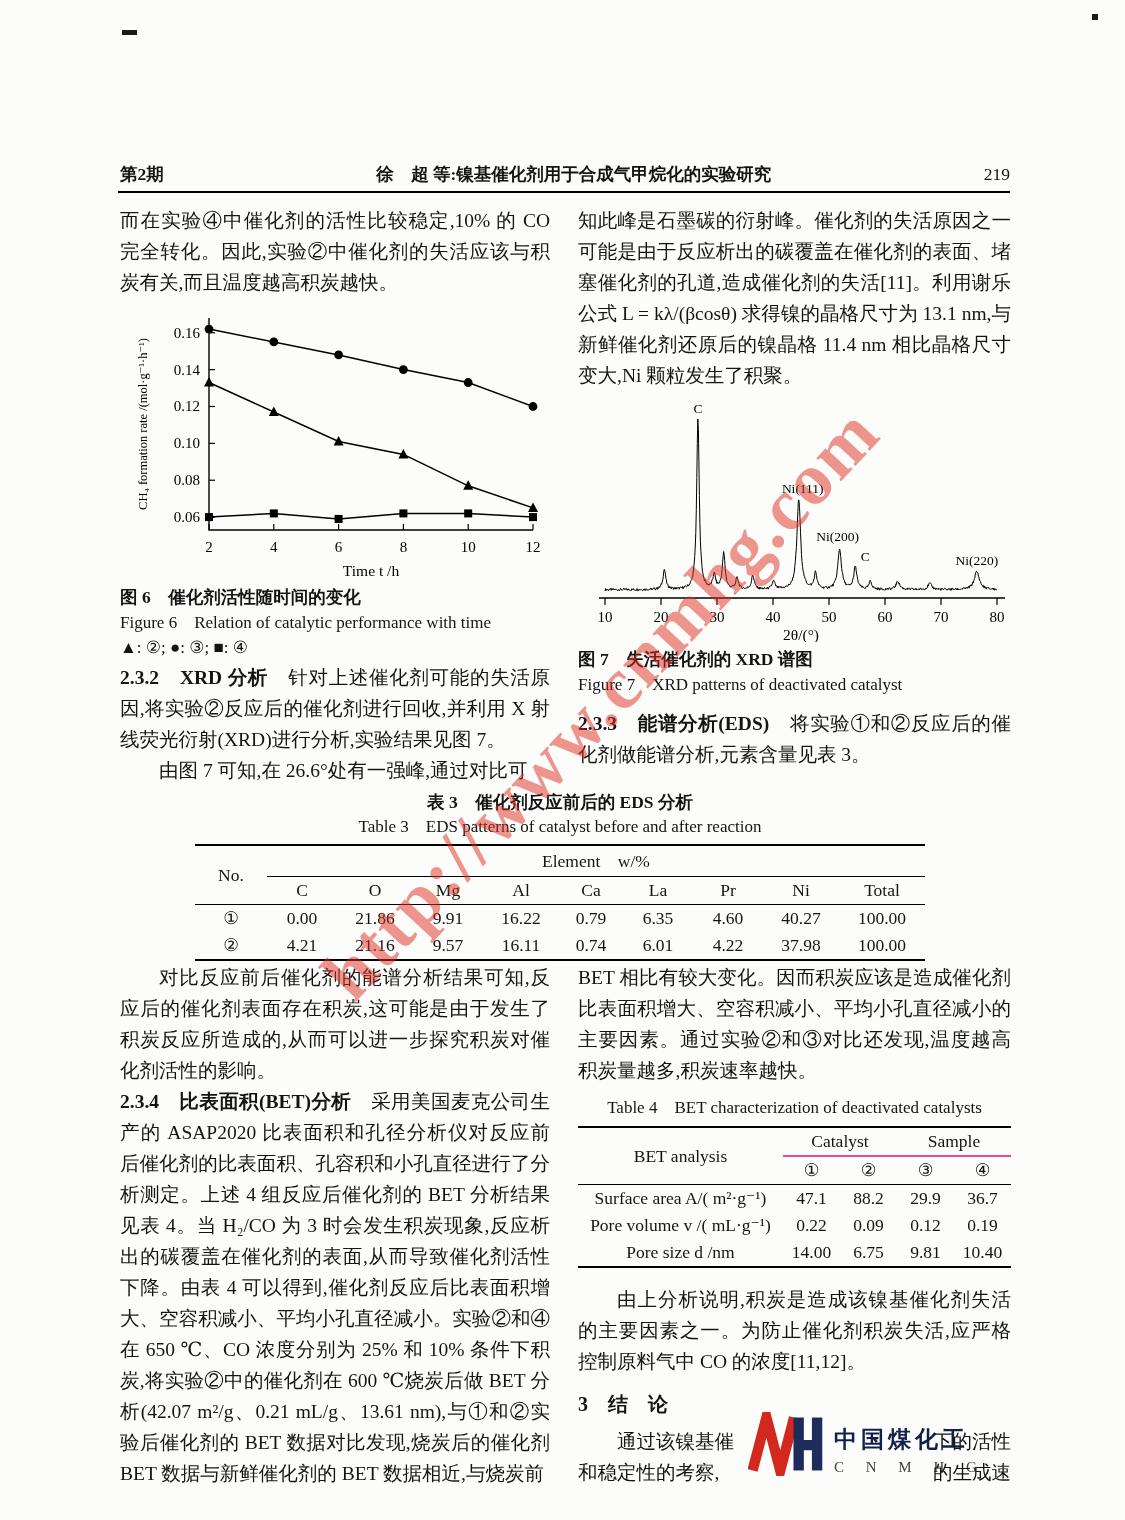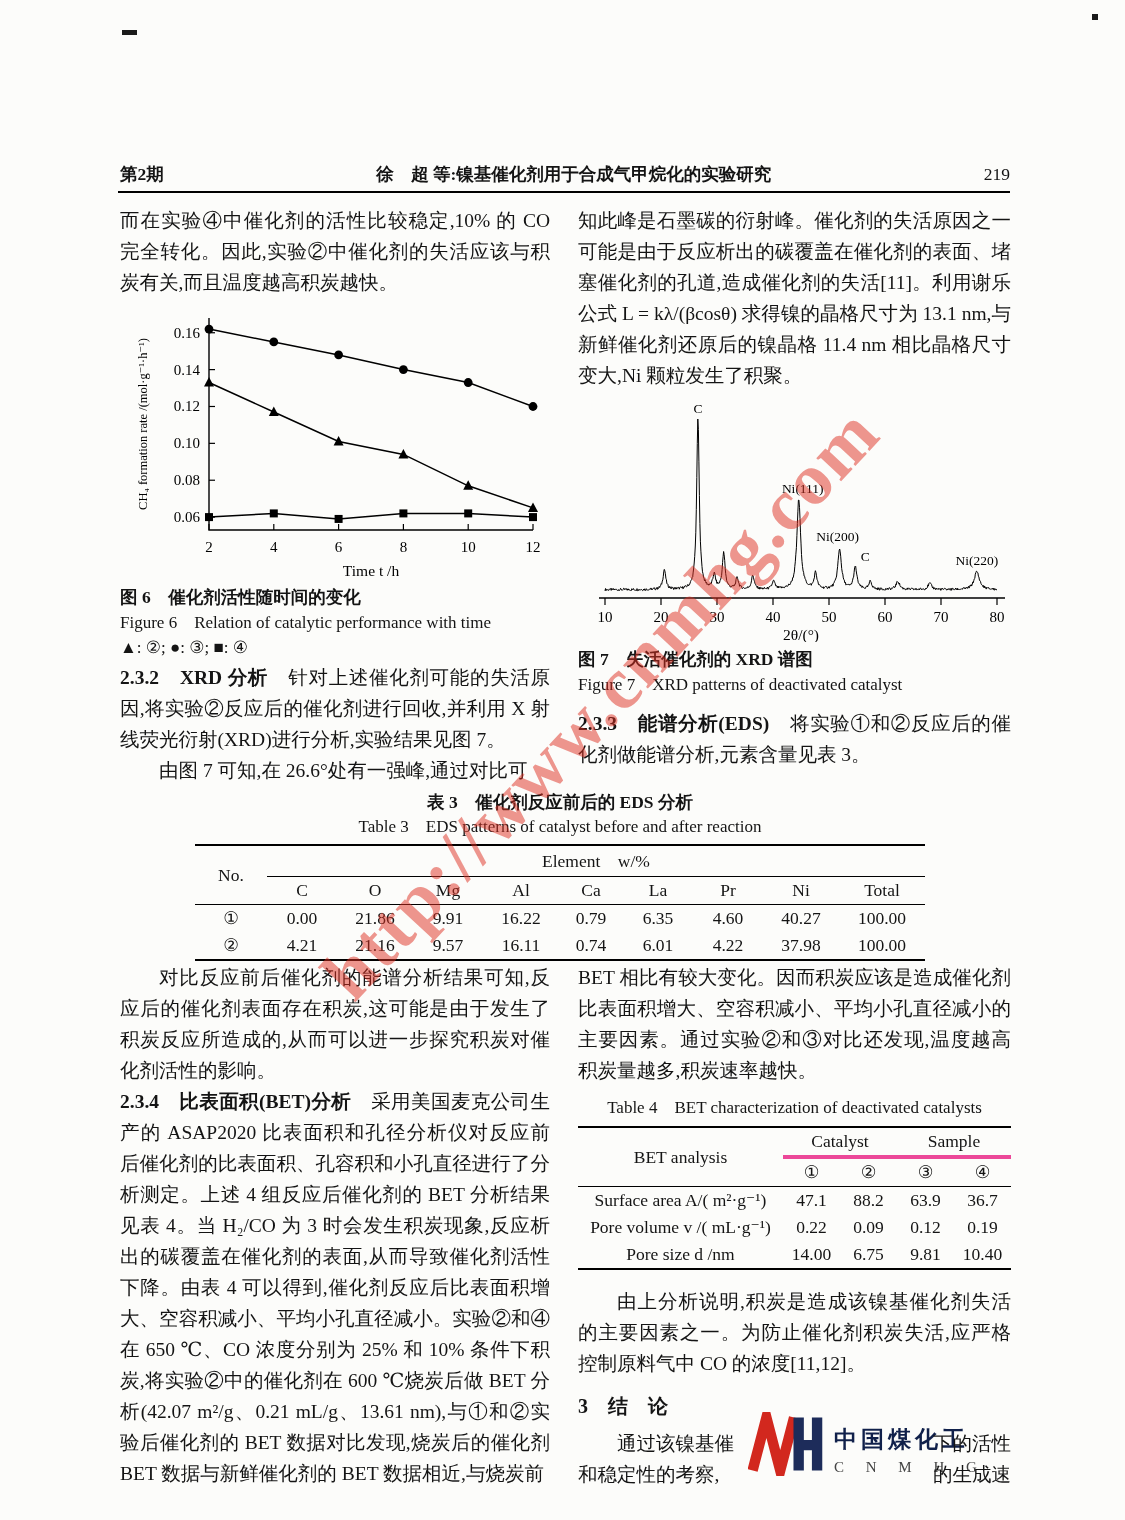--- a/index.html
+++ b/index.html
@@ -19,21 +19,21 @@
   .header .issue,.header .rtitle{font-weight:bold;}
   .rule{position:absolute;background:#000;}
   svg{font-family:"Liberation Serif","DejaVu Serif",serif;}
   table{border-collapse:collapse;font-size:17.5px;margin:16px auto;}
   th,td{text-align:center;padding:3px 4px;font-weight:normal;}
   .t3{border-top:2px solid #000;border-bottom:2px solid #000;}
   .t3 .el-h{border-bottom:1px solid #000;white-space:pre;}
   .t3 .no-h{border-bottom:1.5px solid #000;}
   .t3 thead tr.sub th{border-bottom:1.5px solid #000;}
   .t4{border-top:2px solid #000;border-bottom:2px solid #000;width:433px;}
-  .t4 .grp{border-bottom:4px solid #ec4899;}
+  .t4 .grp{border-bottom:2px solid #ec4899;}
   .t4 .bet-h{border-bottom:1.5px solid #000;}
   .t4 thead tr.sub th{border-bottom:1.5px solid #000;}
   .tbl-title-cn{font-size:17.5px;font-weight:bold;text-align:center;line-height:25px;}
   .tbl-title-en{font-size:17px;text-align:center;line-height:24px;}
   .wm{position:absolute;left:305px;top:958px;transform:rotate(-47deg);transform-origin:0 0;
       font-size:74px;font-weight:bold;letter-spacing:2px;white-space:nowrap;
       color:rgba(222,45,32,0.5);z-index:55;pointer-events:none;}
   .logo{display:flex;align-items:flex-end;gap:10px;background:#fcfcfa;z-index:60;padding:4px 6px;}
   .logo-texts{display:flex;flex-direction:column;align-items:flex-start;gap:4px;}
   .logo-cn{font-size:23px;font-weight:bold;color:#10204a;letter-spacing:4px;}
@@ -264,21 +264,21 @@
             <th>②</th>
             <th>③</th>
             <th>④</th>
           </tr>
         </thead>
         <tbody>
           <tr>
             <td>Surface area A/( m²·g⁻¹)</td>
             <td>47.1</td>
             <td>88.2</td>
-            <td>63.9</td>
+            <td>29.9</td>
             <td>36.7</td>
           </tr>
           <tr>
             <td>Pore volume v /( mL·g⁻¹)</td>
             <td>0.22</td>
             <td>0.09</td>
             <td>0.12</td>
             <td>0.19</td>
           </tr>
           <tr>

